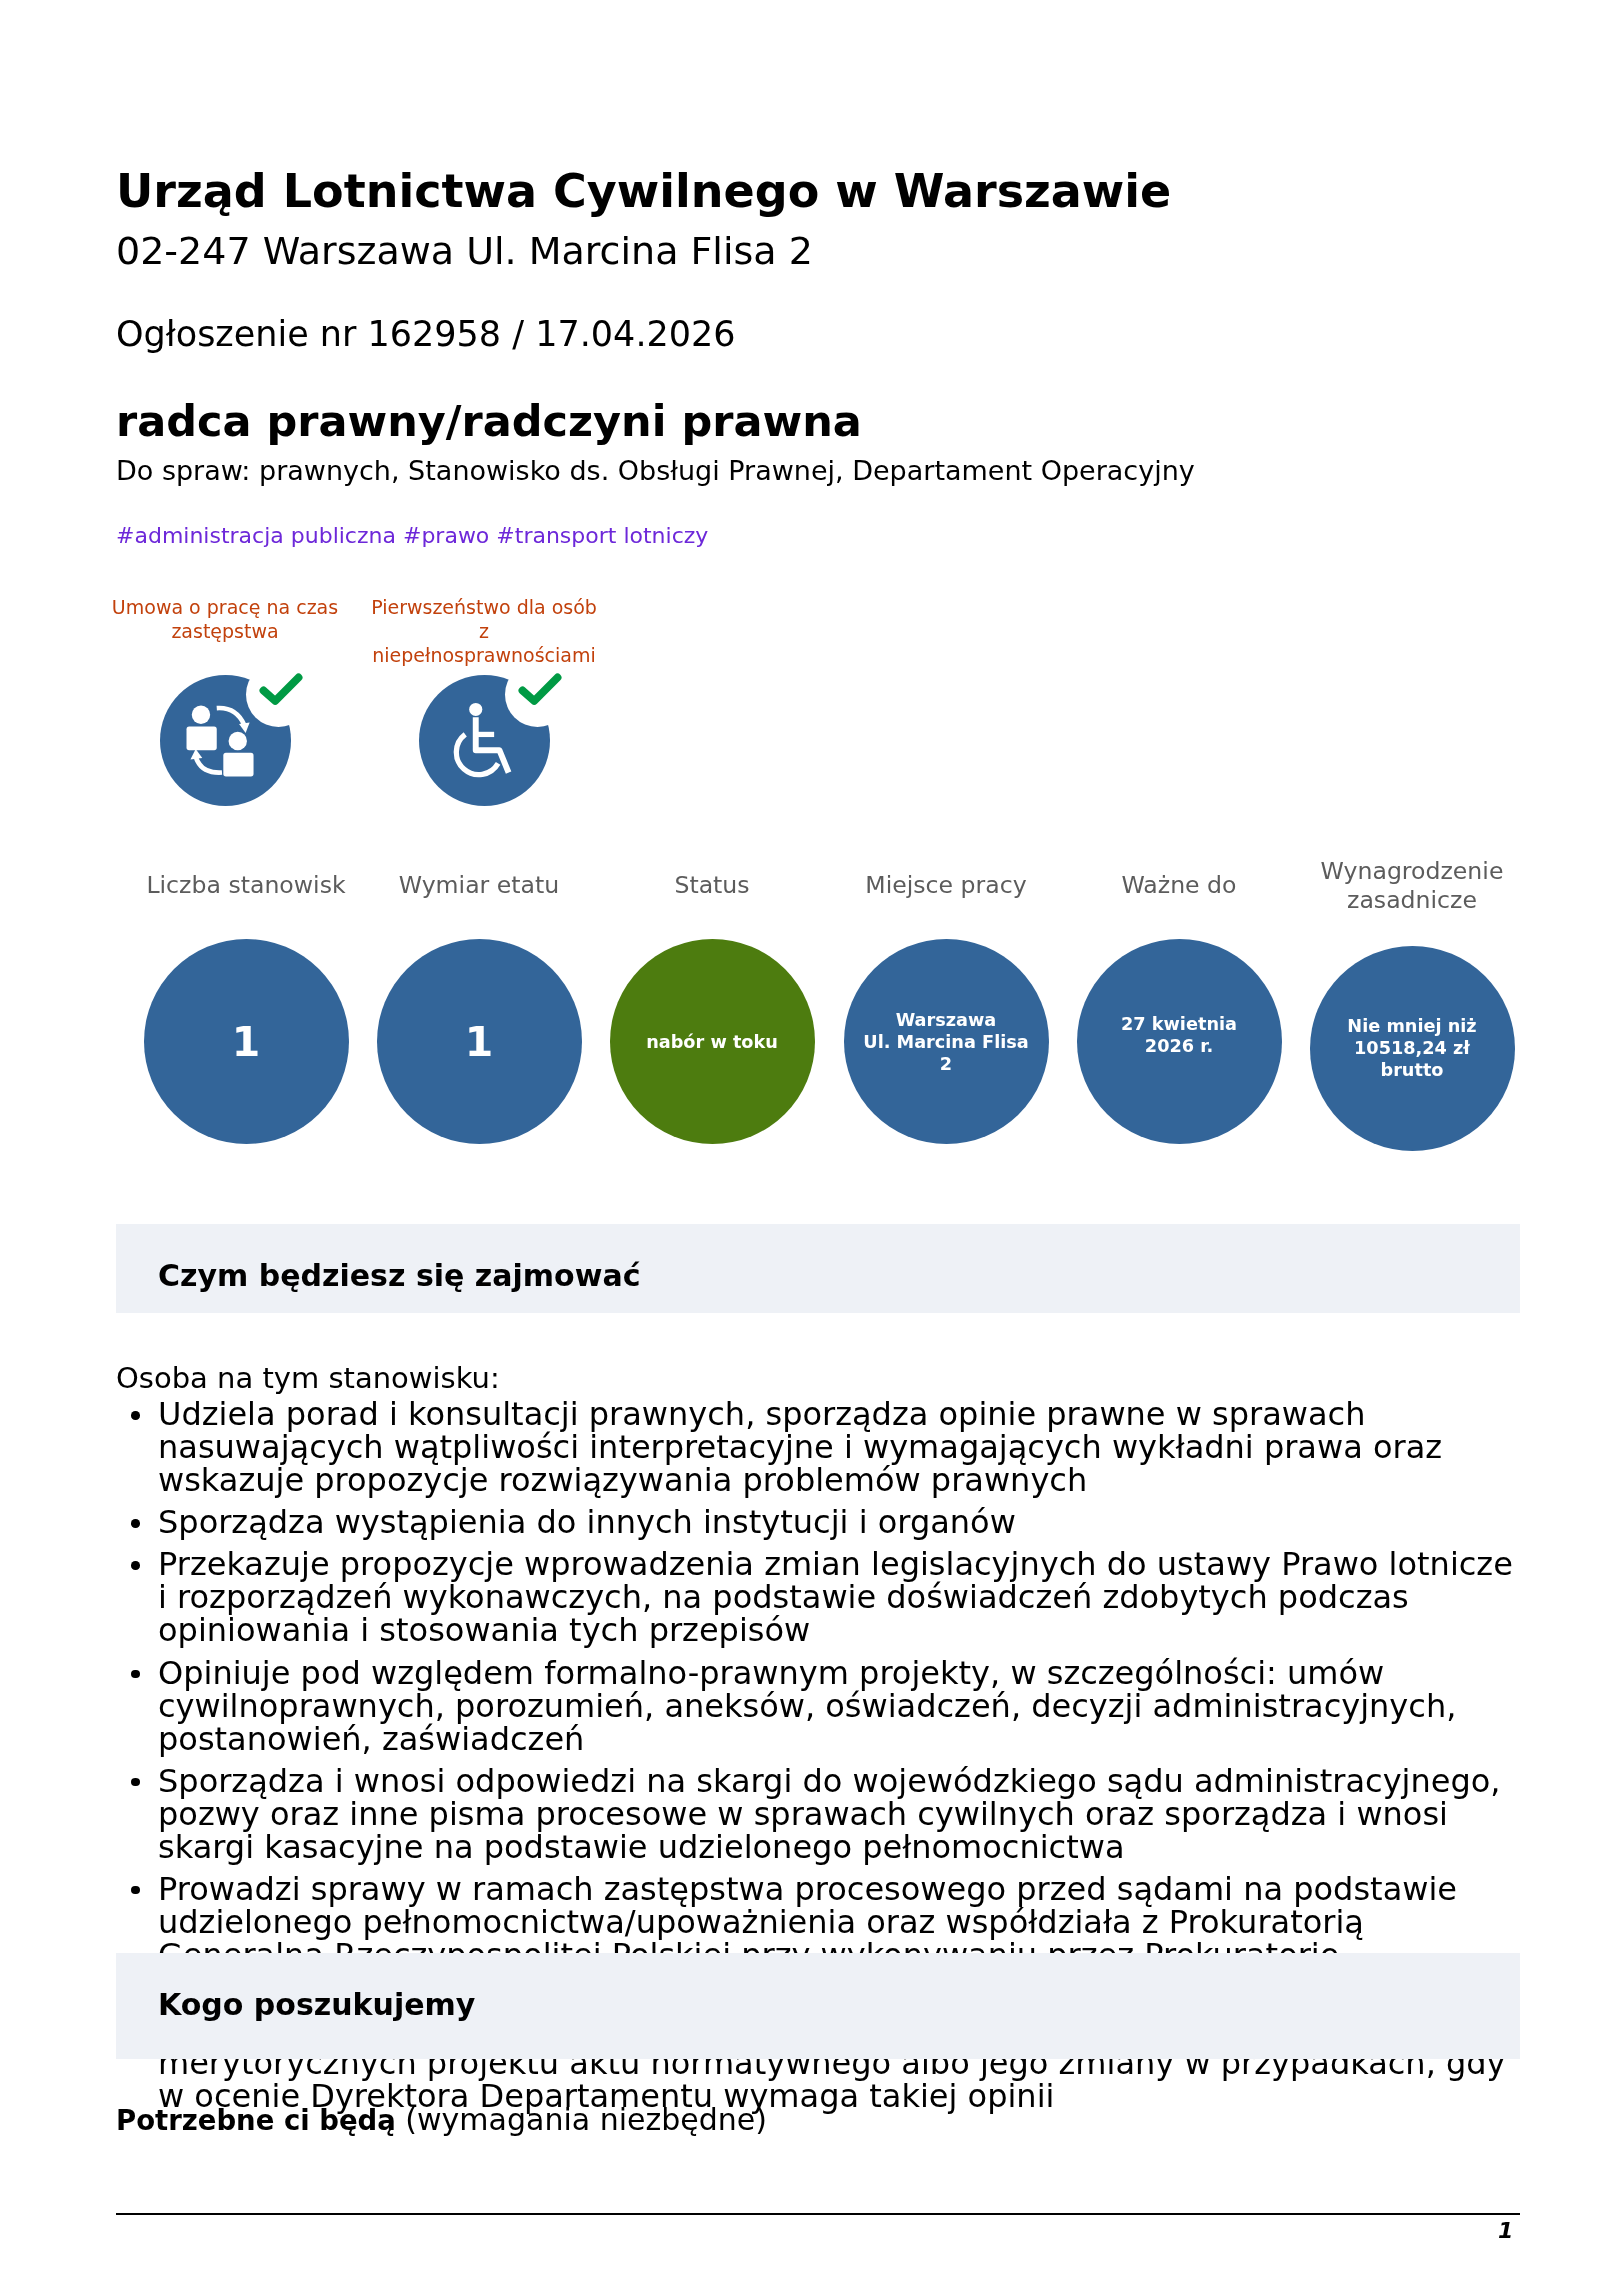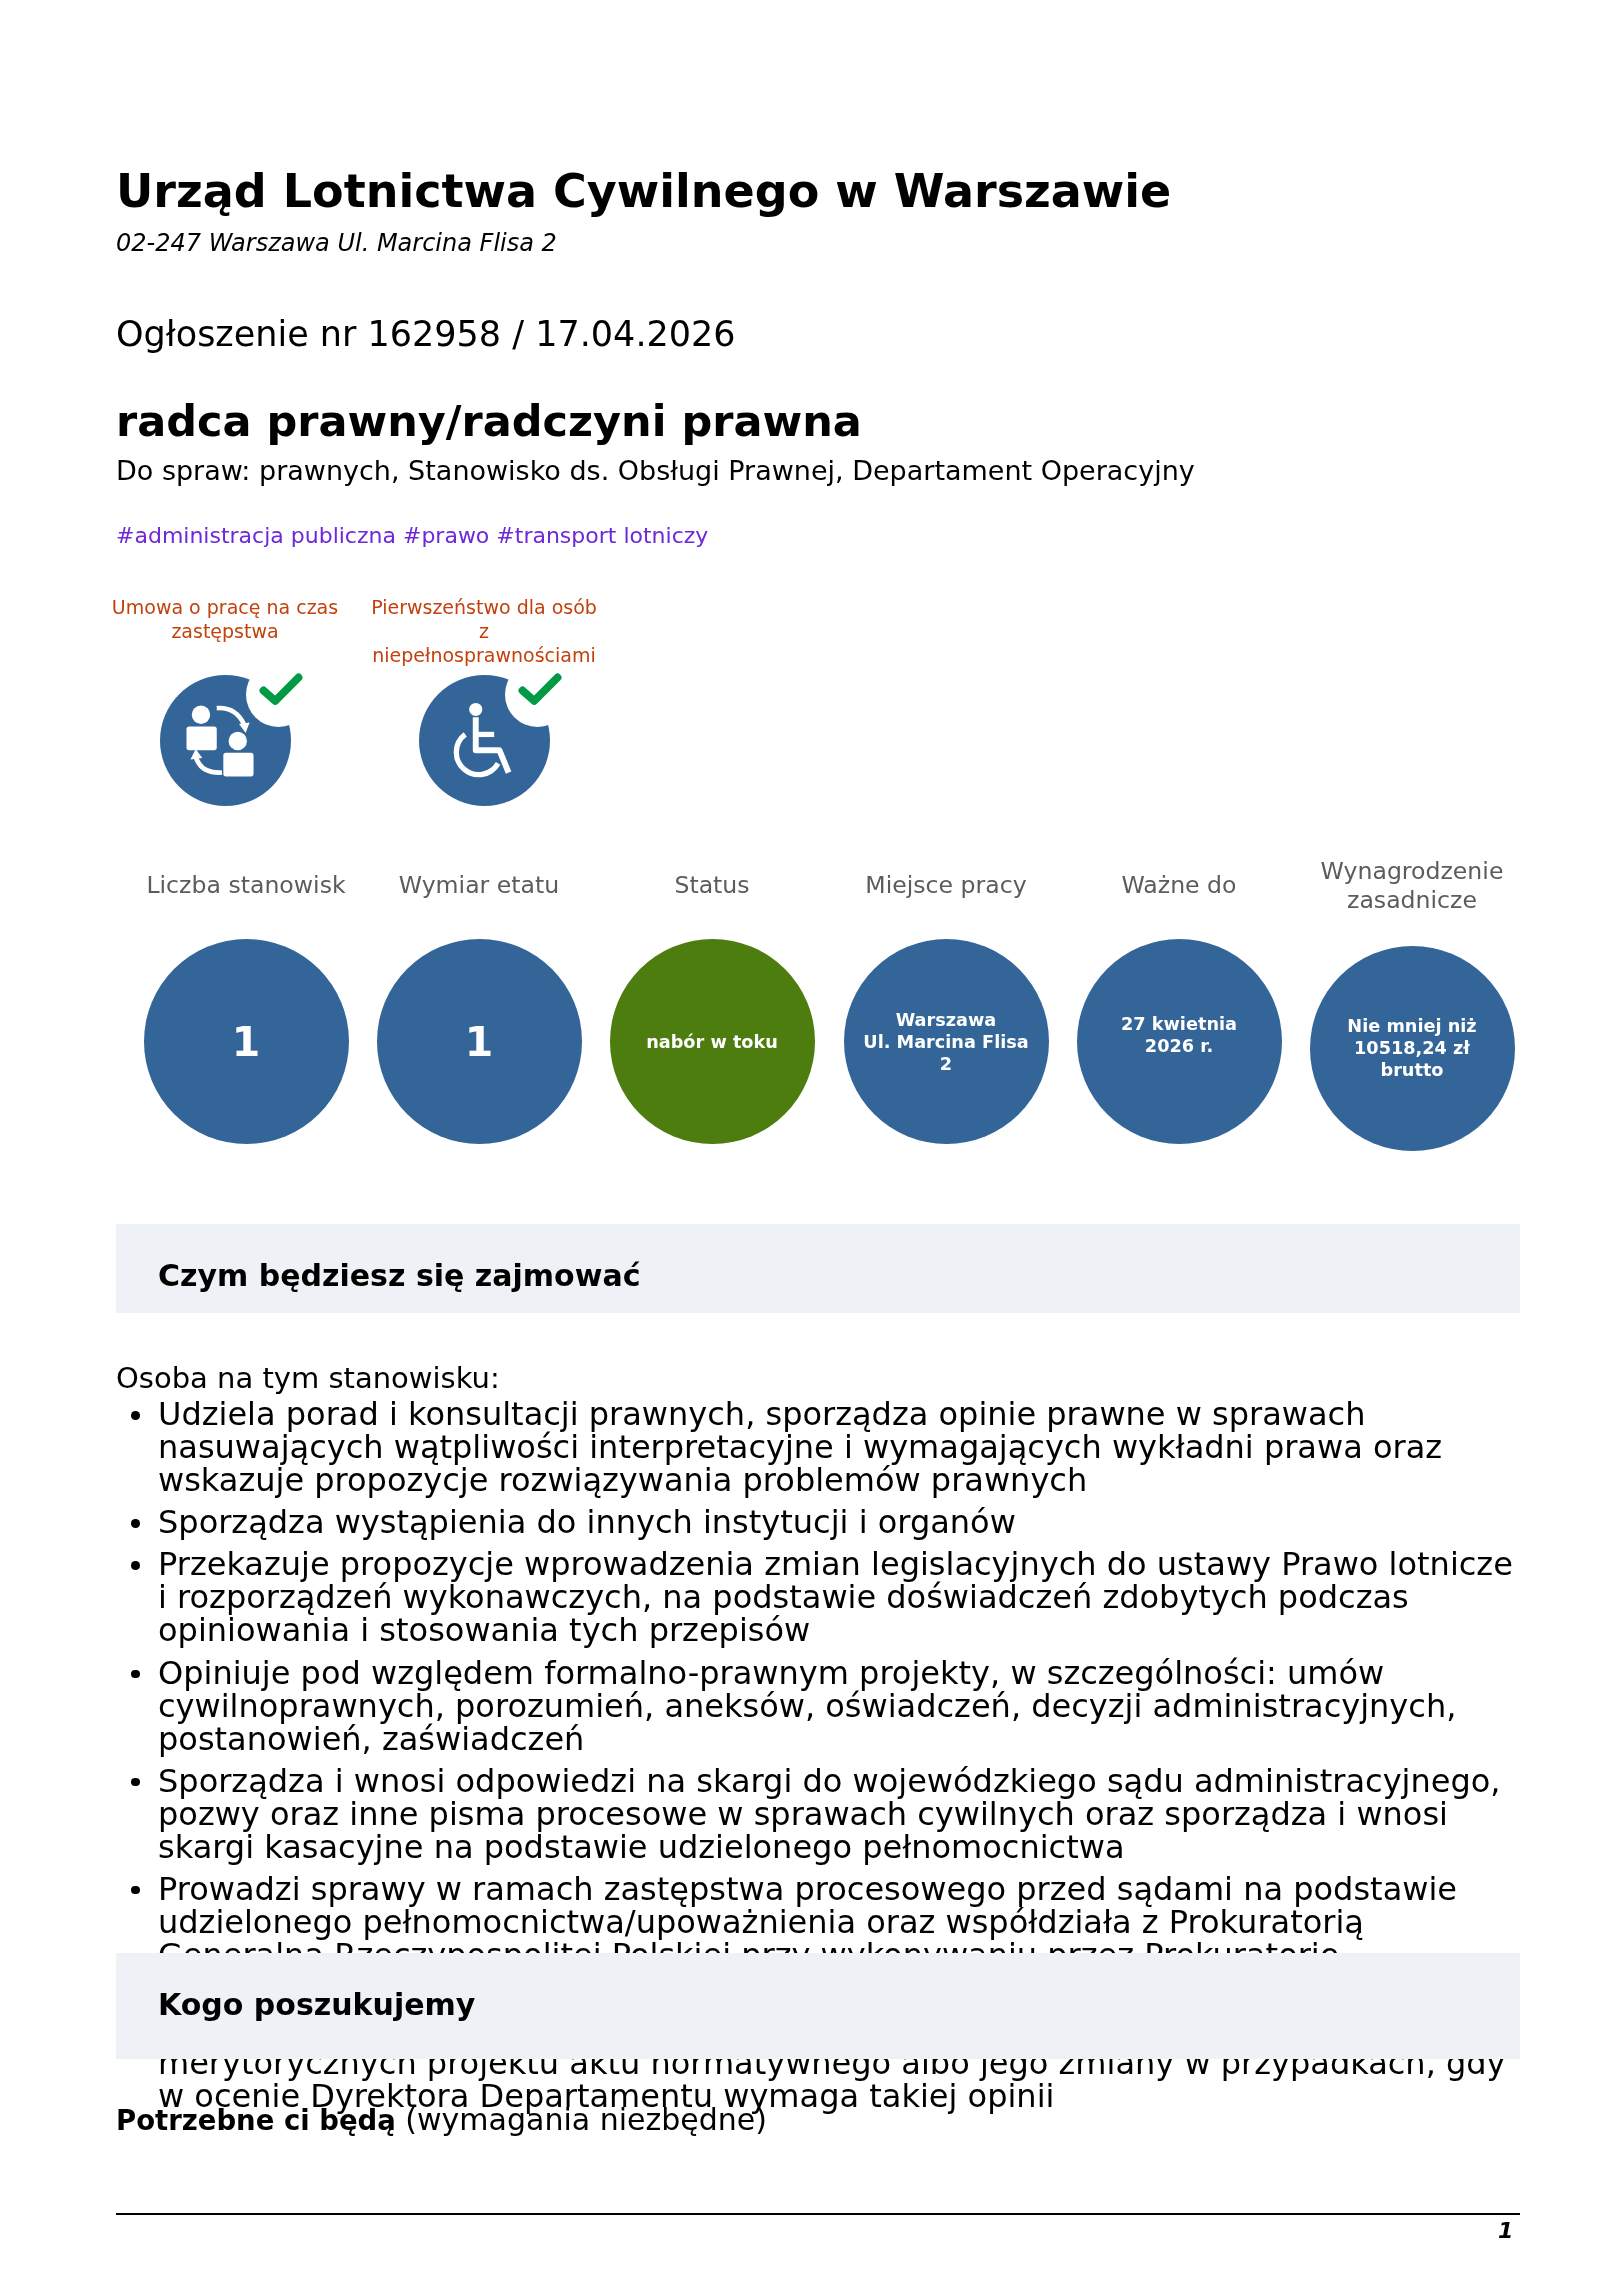--- a/index.html
+++ b/index.html
@@ -1,20 +1,20 @@
 <!DOCTYPE html>
 <html style="font-size:10.5px"><head>
 <meta charset="utf-8">
 <style>
   html, body { margin: 0; padding: 0; background: #ffffff; }
   body { width: 1623px; height: 2295px; position: relative; overflow: hidden;
          font-family: "DejaVu Sans", sans-serif; color: #000; }
   .abs { position: absolute; }
   .org-name { left: 116px; top: 164px; font-size: 46px; font-weight: bold; white-space: nowrap; }
-  .org-address { left: 116px; top: 229px; font-size: 24px; font-style: italic; white-space: nowrap; }
+  .org-address { left: 116px; top: 229px; font-size: 38px; white-space: nowrap; }
   .announcement { left: 116px; top: 314px; font-size: 35px; white-space: nowrap; }
   .job-title { left: 116px; top: 396px; font-size: 43px; font-weight: bold; white-space: nowrap; }
   .job-subtitle { left: 116px; top: 455px; font-size: 27px; white-space: nowrap; }
   .tags { left: 116px; top: 523px; font-size: 22px; color: #6d28d9; white-space: nowrap; }
   .tags span { margin-right: 0; }
 
   .feature { position: absolute; width: 236px; text-align: center; }
   .feature .label { font-size: 19px; color: #c2410c; line-height: 24px; height: 55px; }
   .feature .icon-wrap { position: relative; width: 170px; height: 151px; margin: 11.8px auto 0; }
   .feature .icon-circle { position: absolute; left: 19.6px; top: 13px; width: 131px; height: 131px;

